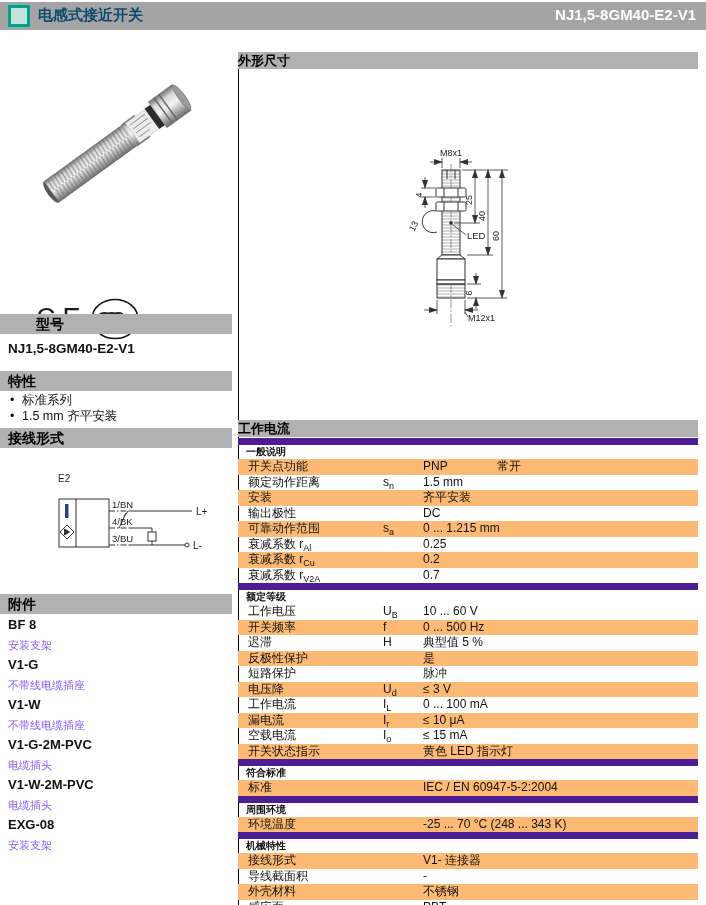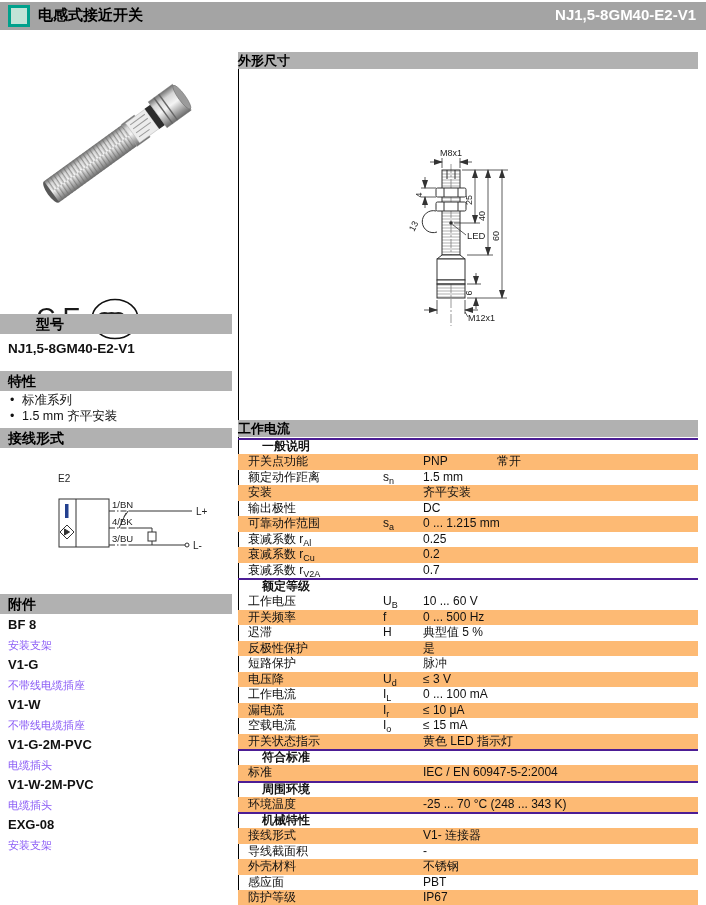--- a/index.html
+++ b/index.html
@@ -3,21 +3,21 @@
 <meta charset="utf-8">
 <style>
   html,body { margin:0; padding:0; background:#fff; }
   .page { position:relative; width:706px; height:905px; background:#ffffff;
           font-family:"Liberation Sans","DejaVu Sans",sans-serif; overflow:hidden; color:#111; }
 
   
   .topbar { position:absolute; left:0; top:2px; width:706px; height:28px; background:#a4a4a4; }
   .topbar .pficon { position:absolute; left:8px; top:3px; width:16px; height:16px;
                     background:#c2e3d7; border:3px solid #00a18c; }
-  .topbar .ttl { position:absolute; left:38px; top:4px; font-size:15px; font-weight:bold; color:#000000; }
+  .topbar .ttl { position:absolute; left:38px; top:4px; font-size:15px; font-weight:bold; color:#0c4a6e; }
   .topbar .mdl { position:absolute; right:10px; top:4px; font-size:15px; font-weight:bold; color:#fff; }
 
   
   .vdiv { position:absolute; left:238px; top:52px; width:1px; height:853px; background:#000; }
 
   
   .secbar { position:absolute; background:#b1b1b1; font-weight:bold; color:#000; }
   .secbar.left  { left:0; width:232px; height:20px; line-height:20px; padding-left:8px; font-size:14px; box-sizing:border-box; }
   .secbar.right { left:238px; width:460px; height:17px; line-height:17px; font-size:13px; box-sizing:border-box; }
 
@@ -35,21 +35,21 @@
   .wiring { position:absolute; left:30px; top:466px; }
 
   .acc-list { position:absolute; left:8px; top:615px; width:220px; }
   .acc-name { font-size:13px; font-weight:bold; line-height:20px; }
   .acc-desc { font-size:11px; line-height:20px; color:#8b5cf6; }
 
   
   .dimdraw { position:absolute; left:380px; top:140px; }
 
   .techtable { position:absolute; left:238px; top:438px; width:460px; font-size:12px; }
-  .thead { border-top:2px solid #4c1d95; font-weight:bold; height:14px; line-height:13px; padding-left:24px; font-size:12px; }
+  .thead { border-top:7px solid #4c1d95; font-weight:bold; height:14px; line-height:13px; padding-left:8px; font-size:10px; }
   .trow  { position:relative; height:15.5px; line-height:15.5px; padding-left:10px; box-sizing:border-box; }
   .trow.alt { background:#fdba74; }
   .tlabel { display:inline-block; }
   .tsym  { position:absolute; left:145px; top:0; }
   .tval  { position:absolute; left:185px; top:0; white-space:nowrap; }
   .tval2 { position:absolute; left:235px; top:0; white-space:nowrap;margin-left:24px; }
   sub { font-size:9px; }
 
   svg text { font-family:"Liberation Sans","DejaVu Sans",sans-serif; fill:#222; }
 </style>

